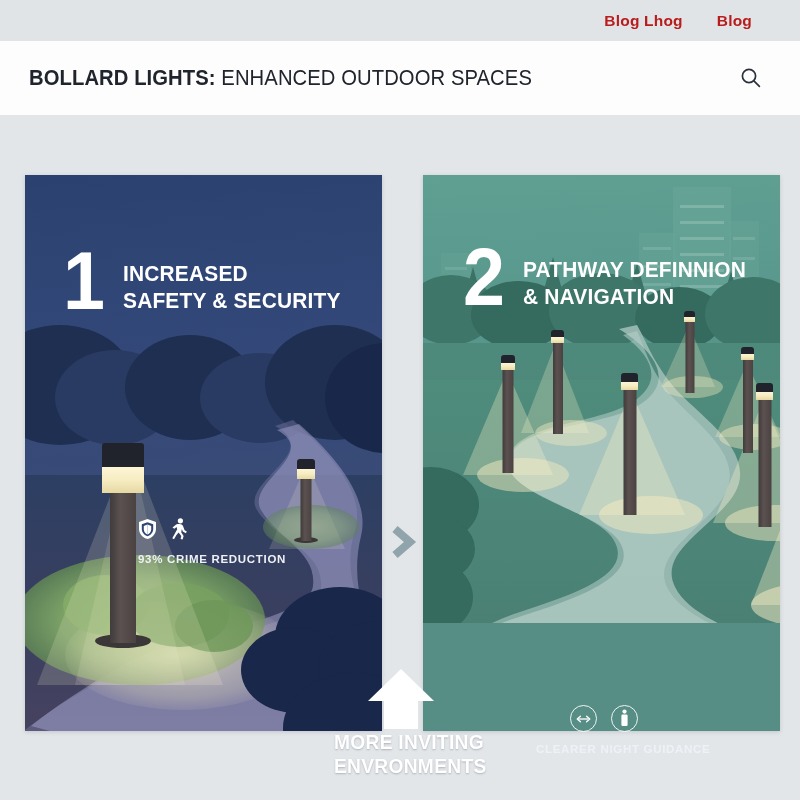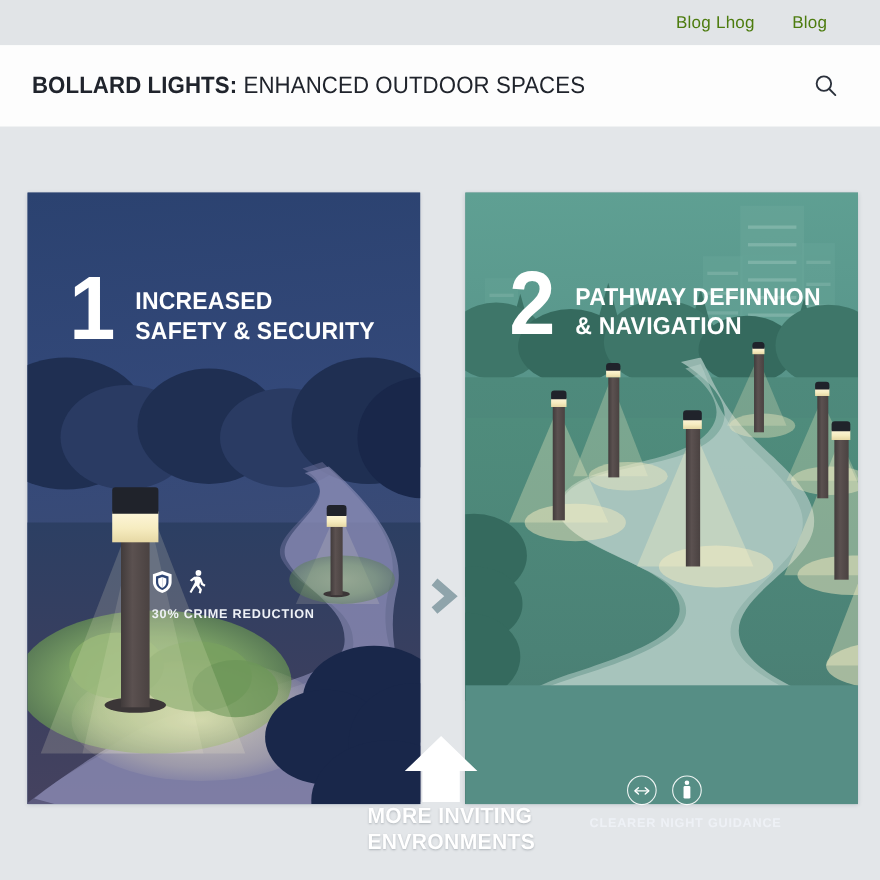--- a/index.html
+++ b/index.html
@@ -19,26 +19,27 @@
   .topnav {
     position: absolute;
     left: 0; top: 0;
     width: 800px; height: 41px;
     background: #e1e4e7;
     display: flex;
     align-items: center;
     justify-content: flex-end;
   }
   .topnav a {
-    color: #4d7c0f;
+    color: #b91c1c;
     font-size: 15.5px;
     letter-spacing: .2px;
     text-decoration: none;
     margin-right: 34px;
     font-family: "Liberation Sans", sans-serif;
+    font-weight: bold;
   }
   .topnav a.last { margin-right: 48px; }
 
   
   .header {
     position: absolute;
     left: 0; top: 41px;
     width: 800px; height: 74px;
     background: #fdfdfd;
     display: flex;
@@ -359,21 +360,21 @@
         <path d="M9.5 1 L18 4 V11 C18 16 14 19.8 9.5 21 C5 19.8 1 16 1 11 V4 Z" fill="#ffffff"></path>
         <path d="M9.5 4.2 L15.2 6.2 V11 C15.2 14.6 12.6 17.2 9.5 18.3 C6.4 17.2 3.8 14.6 3.8 11 V6.2 Z" fill="#2f4674"></path>
         <path d="M9.5 6.6 L13.2 7.9 V11.2 C13.2 13.8 11.6 15.7 9.5 16.6 Z" fill="#ffffff"></path>
         <path d="M9.5 6.6 L5.8 7.9 V11.2 C5.8 13.8 7.4 15.7 9.5 16.6 Z" fill="#ffffff"></path>
       </svg>
       <svg width="17" height="22" viewBox="0 0 17 22">
         <circle cx="9.4" cy="2.8" r="2.6" fill="#ffffff"></circle>
         <path d="M8.6 6 C10.6 6 11.8 7.1 12.3 8.7 L13.6 12.2 L15.8 13.6 L14.9 15.3 L11.8 13.5 L10.9 11.1 L10.2 14.3 L12.6 18 L11.6 21.6 L9.6 21 L10.3 18.1 L7.6 14.4 L5.3 17.2 L3 21.2 L1.3 20.2 L3.9 15.6 L6.2 11.3 L5.6 8.9 L3.3 10.7 L1.5 9.4 L4.9 6.7 C5.9 6.1 7.1 6 8.6 6 Z" fill="#ffffff"></path>
       </svg>
     </div>
-    <div class="metric metric-left">30% CRIME REDUCTION</div>
+    <div class="metric metric-left">93% CRIME REDUCTION</div>
   </div>
 
   <div class="card card-right">
     <div class="scene">
       <div class="layer r-sky"></div>
 
       <div class="bldg" style="left:250px; top:12px; width:58px; height:148px;">
         <i style="top:18px;"></i>
           <i style="top:34px;"></i>
           <i style="top:50px;"></i>

